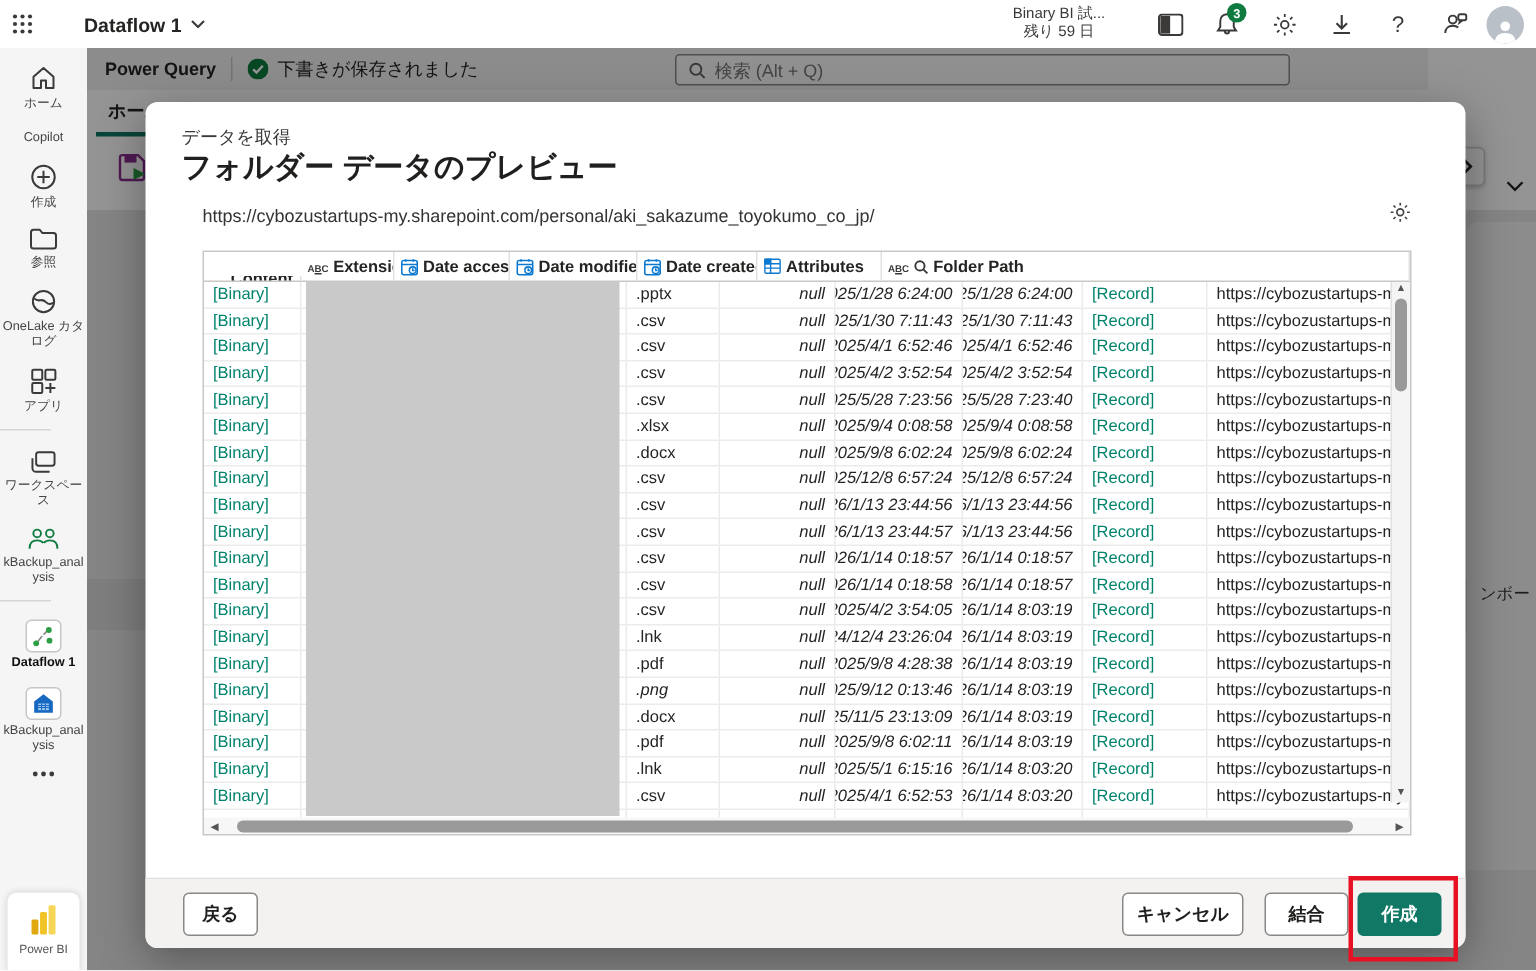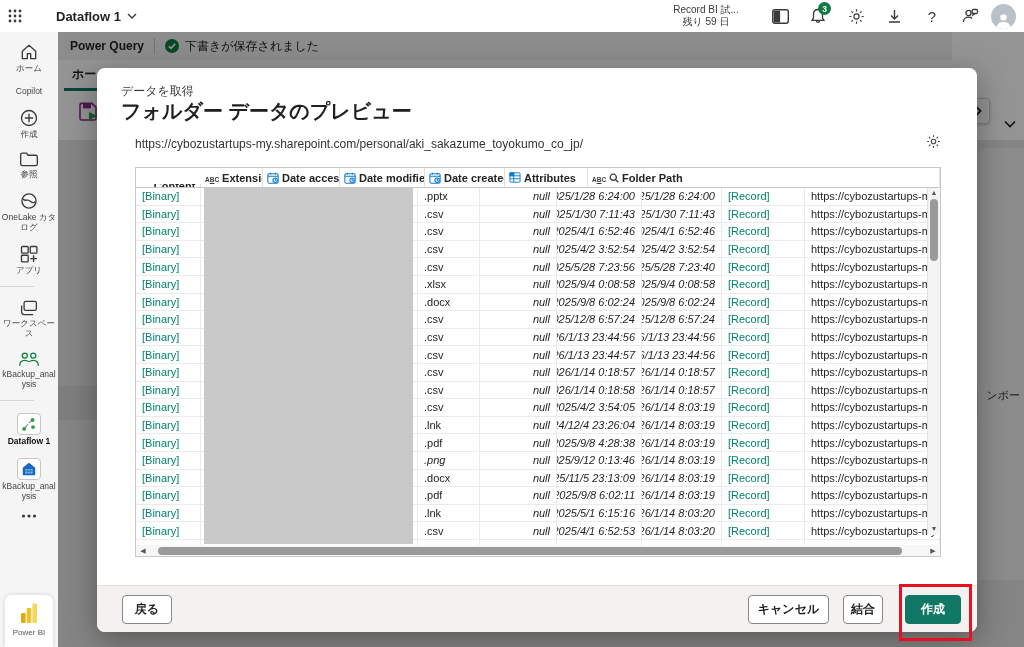--- a/index.html
+++ b/index.html
@@ -74,21 +74,21 @@
   .varrow.down { position:absolute; bottom:1px; }
   .hscroll { position:absolute; left:0; bottom:0; width:804px; height:11px; background:#f7f7f7; display:flex; align-items:center; z-index:3; cursor:pointer; }
   .hthumb { position:absolute; left:22px; width:744px; height:8px; background:#9a9a9a; border-radius:4px; }
   .harrow { font-size:7px; color:#555; width:14px; text-align:center; }
   .harrow.right { position:absolute; right:0; }
 
   .dlg-footer { position:absolute; left:0; bottom:0; width:880px; height:47px; background:#f3f2f1; border-top:1px solid #e1dfdd; border-radius:0 0 8px 8px; }
   .btn { position:absolute; top:9px; height:29px; background:#fff; border:1px solid #8a8886; border-radius:4px; font-size:12px; font-weight:600; color:#201f1e; display:flex; align-items:center; justify-content:center; cursor:pointer; font-family:inherit; }
   .btn-back { left:25px; width:50px; }
   .btn-cancel { left:651px; width:81px; }
-  .btn-combine { left:746px; width:40px; }
+  .btn-combine { left:746px; width:56px; }
   .btn-create { left:808px; width:56px; background:var(--accent-teal); border-color:var(--accent-teal); color:#fff; }
 
   .annotation { position:absolute; left:899px; top:584px; width:73px; height:57px; border:3px solid var(--annotation-red); z-index:30; pointer-events:none; }
 
   
   .ticon-binary { font-size:6px; line-height:5px; font-weight:700; color:#3b3a39; letter-spacing:0; font-family:"Liberation Mono","DejaVu Sans Mono",monospace; }
   .ticon-abc { font-size:6.5px; font-weight:700; color:#3b3a39; letter-spacing:0; }
   svg { display:block; }
 </style>
 </head>
@@ -110,21 +110,21 @@
           <circle cx="12" cy="12" r="1.4"></circle>
         </svg>
     </div>
     <div class="appmenu">
       <span>Dataflow 1</span>
       <svg width="10" height="6" viewBox="0 0 10 6" fill="none" stroke="#3b3a39" stroke-width="1.4">
           <path d="M1 1 L5 5 L9 1"></path>
         </svg>
     </div>
     <div class="trial">
-      <div>Record BI 試...</div>
+      <div>Binary BI 試...</div>
       <div>残り 59 日</div>
     </div>
     <div class="tb-icons">
       <div class="tb-btn">
         <svg width="17" height="15" viewBox="0 0 17 15">
             <rect x="0.7" y="0.7" width="15.6" height="13.6" rx="2" fill="none" stroke="#3b3a39" stroke-width="1.4"></rect>
             <rect x="1.6" y="1.6" width="6.5" height="11.8" fill="#3b3a39"></rect>
           </svg>
       </div>
       <div class="tb-btn">
@@ -281,20 +281,27 @@
   <div class="pqbar">
     <span class="pq-title">Power Query</span>
     <span class="pq-sep"></span>
     <span class="pq-status">
       <svg width="14" height="14" viewBox="0 0 14 14">
           <circle cx="7" cy="7" r="7" fill="#0f7b3f"></circle>
           <path d="M3.8 7.2 L6 9.4 L10.2 4.8" fill="none" stroke="#fff" stroke-width="1.6"></path>
         </svg>
       <span>下書きが保存されました</span>
     </span>
+    <div class="pq-search">
+      <svg width="12" height="12" viewBox="0 0 14 14" fill="none" stroke="#605e5c" stroke-width="1.5">
+          <circle cx="6" cy="6" r="4.5"></circle>
+          <path d="M9.5 9.5 L13 13"></path>
+        </svg>
+      <input placeholder="検索 (Alt + Q)" style="">
+    </div>
   </div>
 
   <div class="ribbon">
     <div class="ribbon-tab">ホーム</div>
     <div class="ribbon-save">
       <svg width="24" height="24" viewBox="0 0 24 24">
           <path d="M4 5 C4 4 4.6 3.4 5.6 3.4 L16 3.4 L20 7.4 L20 18.4 C20 19.4 19.4 20 18.4 20 L5.6 20 C4.6 20 4 19.4 4 18.4 Z" fill="none" stroke="#8a2c8f" stroke-width="1.6"></path>
           <rect x="7" y="3.8" width="8" height="4.6" fill="#8a2c8f"></rect>
           <path d="M13 12 L21 16 L13 20 Z" fill="#2e9e44"></path>
         </svg>

